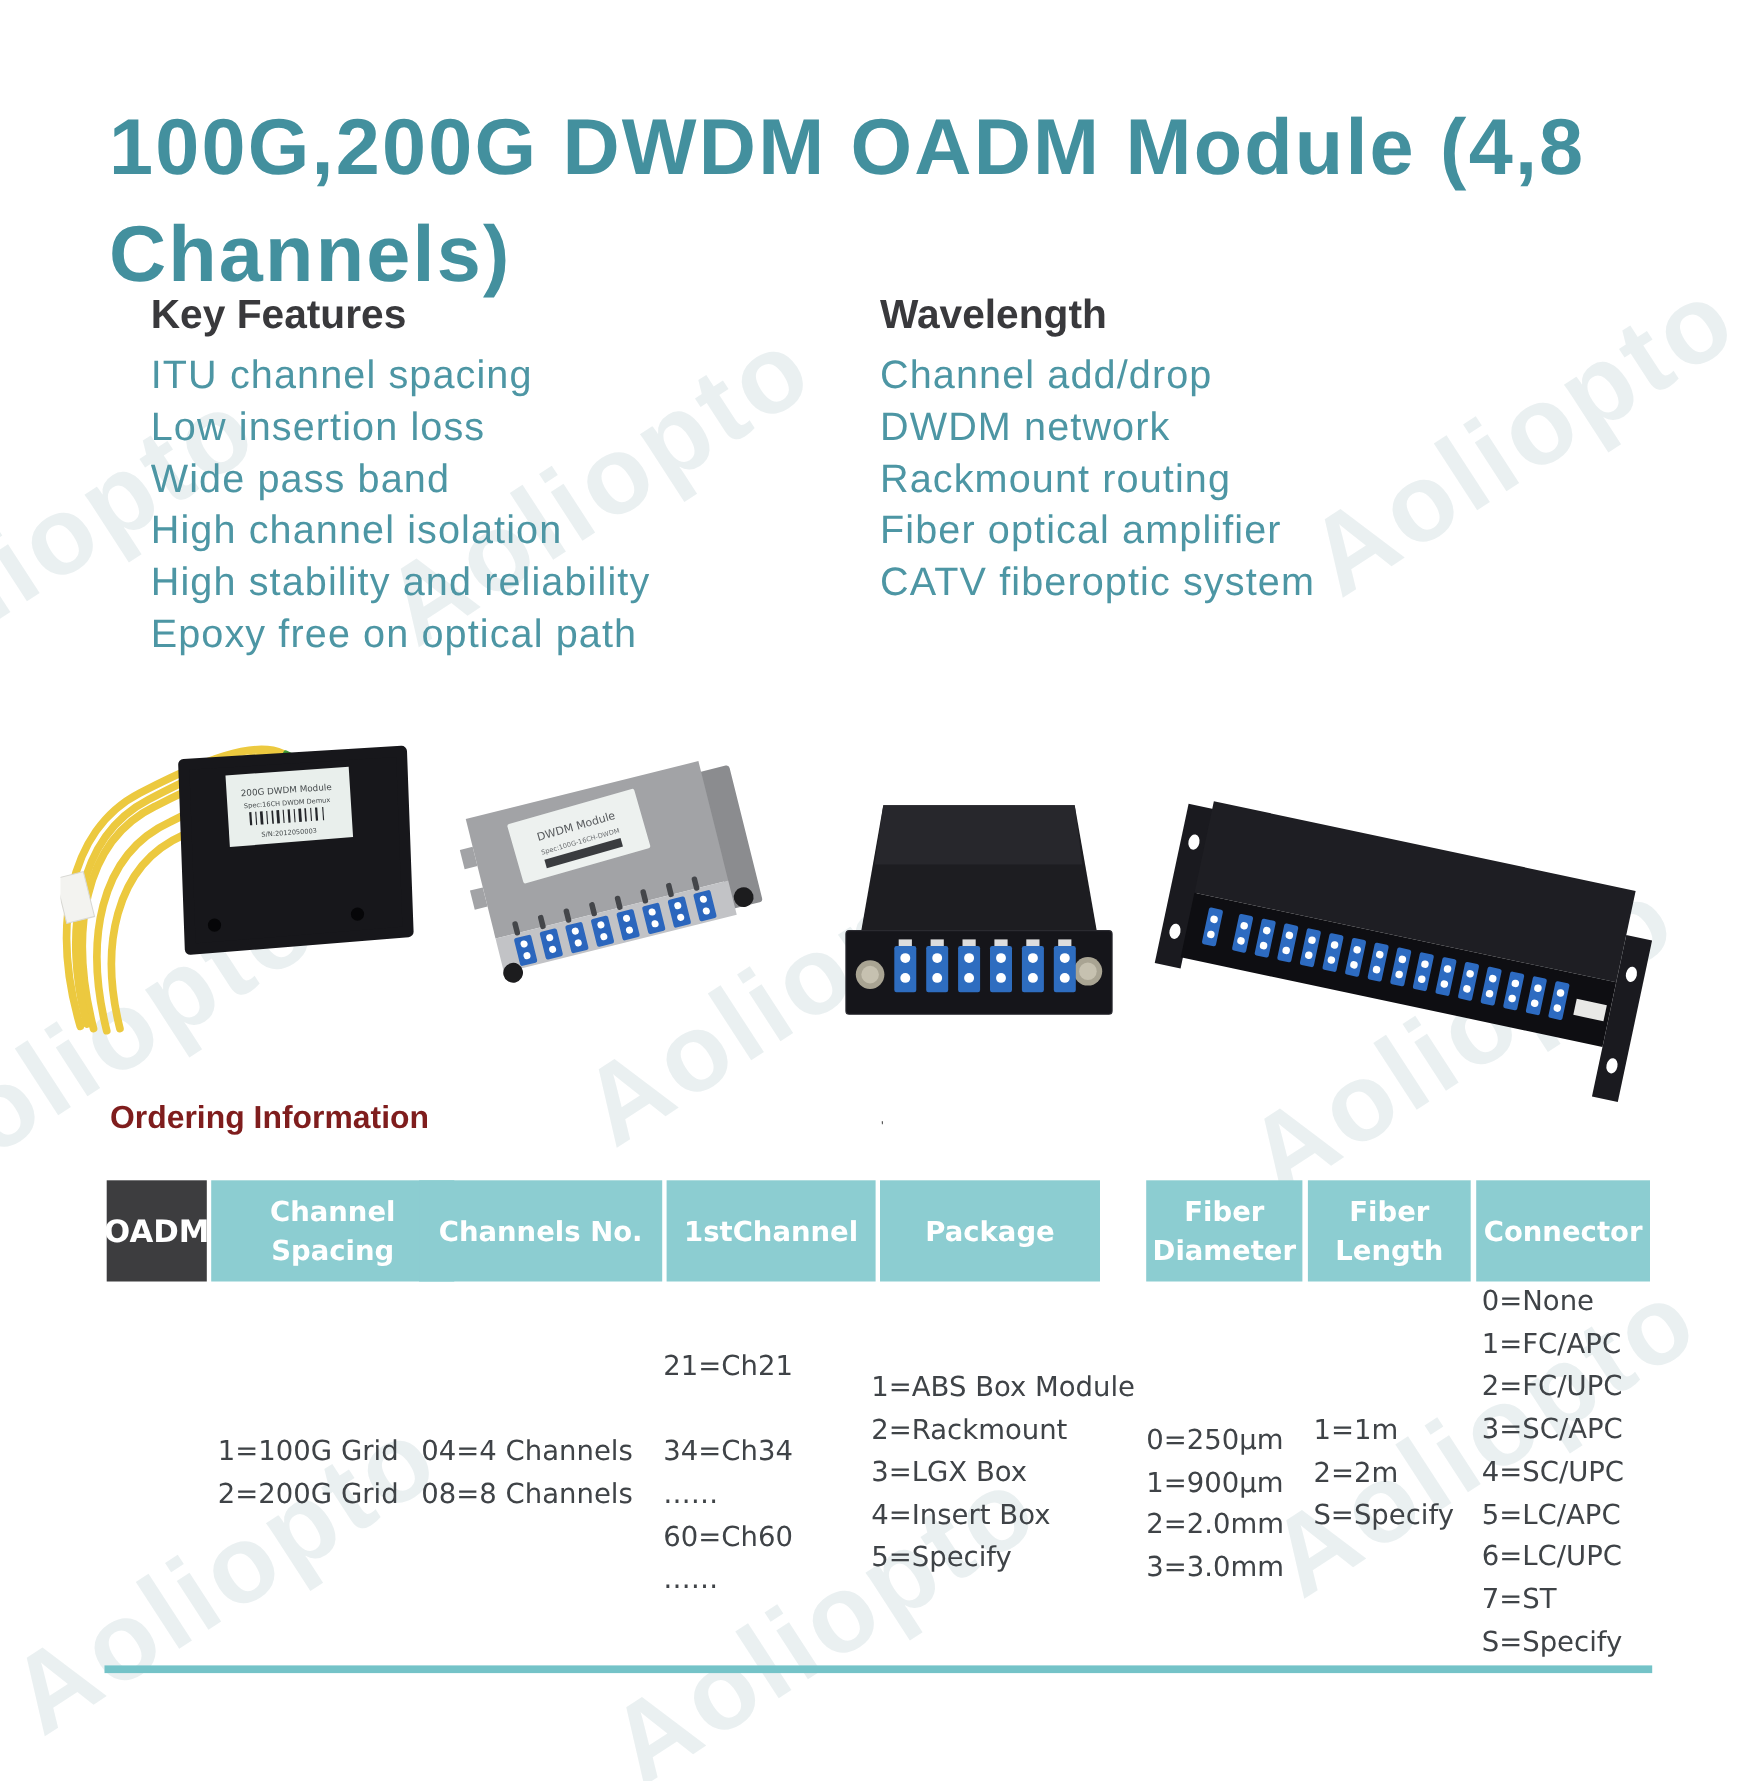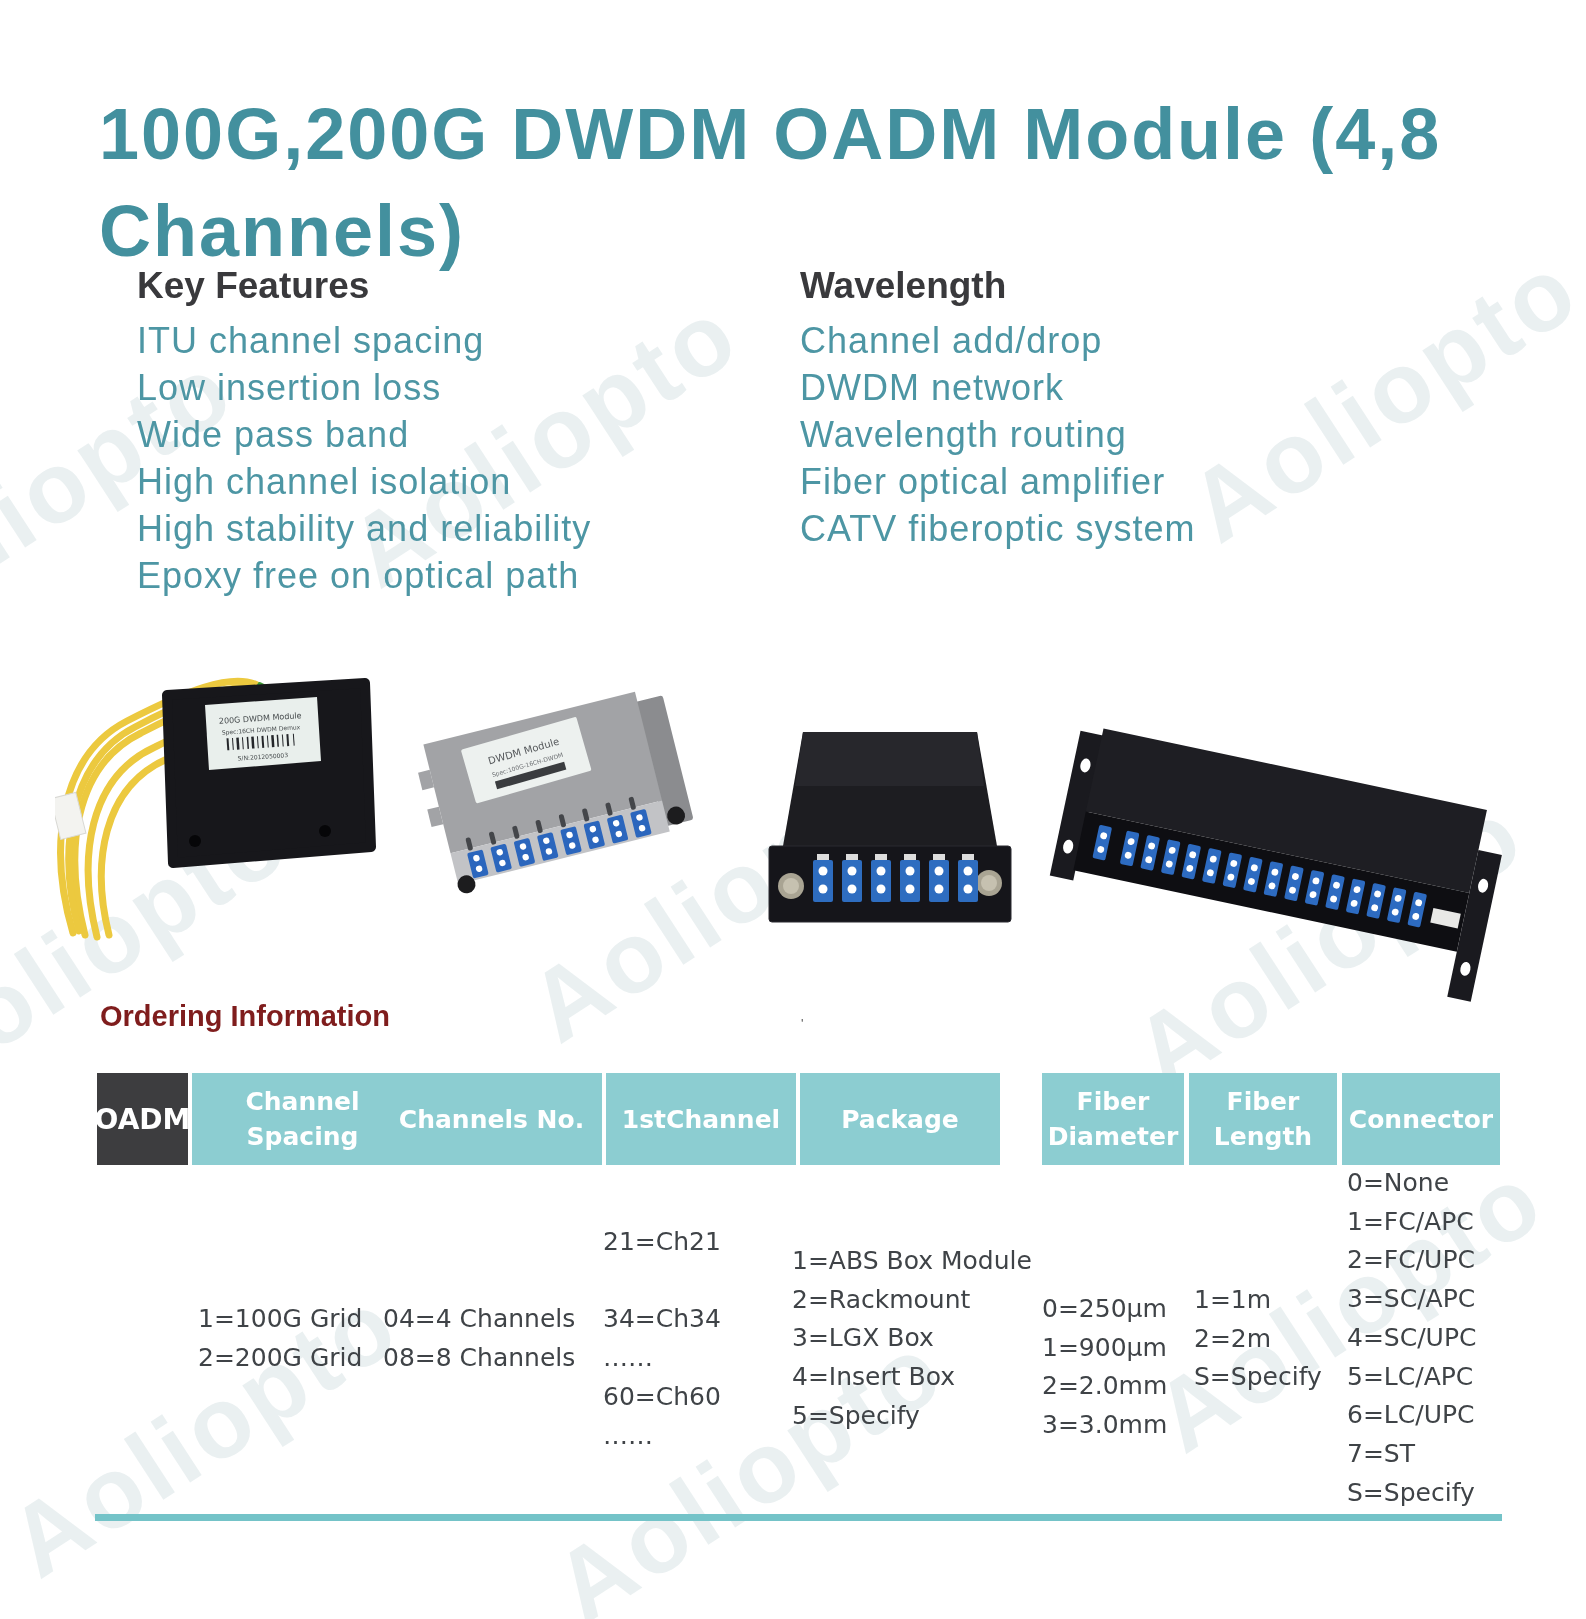--- a/index.html
+++ b/index.html
@@ -60,21 +60,21 @@
       <div>High stability and reliability</div>
       <div>Epoxy free on optical path</div>
     </div>
   </div>
 
   <div class="sec" style="left:800px;top:264px;">
     <h2 class="sec-h">Wavelength</h2>
     <div class="sec-list">
       <div>Channel add/drop</div>
       <div>DWDM network</div>
-      <div>Wavelength routing</div>
+      <div>Rackmount routing</div>
       <div>Fiber optical amplifier</div>
       <div>CATV fiberoptic system</div>
     </div>
   </div>
 
   <svg class="photo" style="left:55px;top:635px;" width="330" height="330" viewBox="0 0 330 330">
     <g fill="none" stroke="#ecc93f" stroke-width="7" stroke-linecap="round">
       <path d="M18,298 C-8,210 6,120 72,86 C130,56 176,38 202,50"></path>
       <path d="M30,300 C8,214 20,130 86,98 C140,70 192,50 214,64"></path>
       <path d="M42,302 C22,222 34,142 100,112 C152,86 204,64 226,80"></path>

